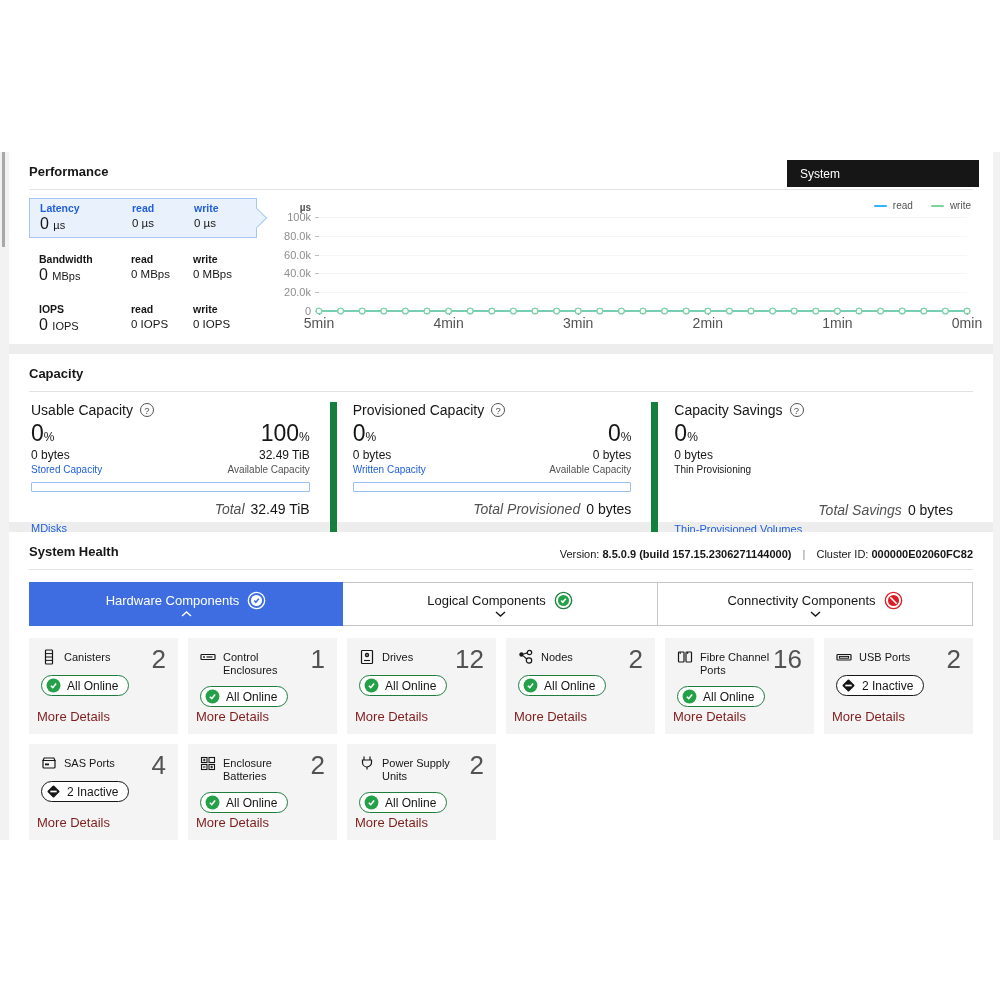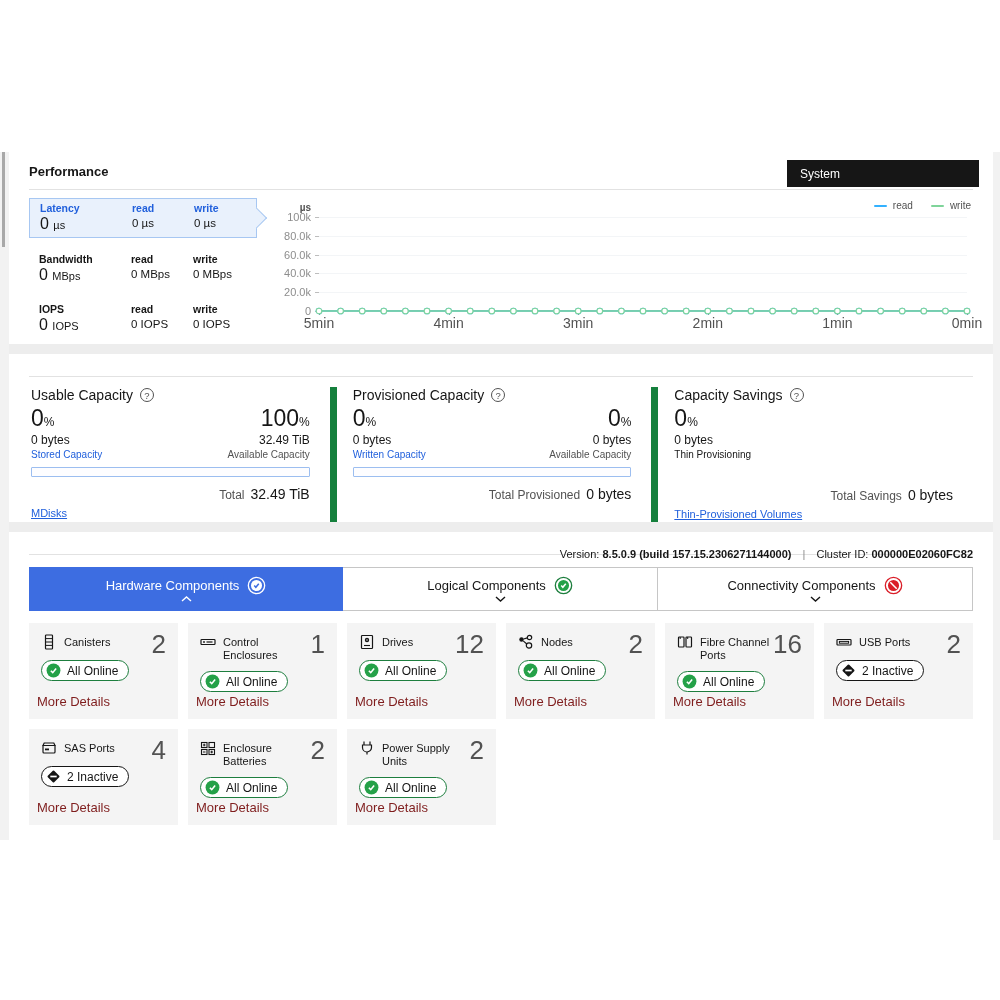--- a/index.html
+++ b/index.html
@@ -61,21 +61,21 @@
   .help-icon { width:14px; height:14px; border:1px solid #525252; border-radius:50%; font-size:9.5px; color:#525252; display:inline-flex; align-items:center; justify-content:center; cursor:pointer; }
   .pct-row { display:flex; justify-content:space-between; align-items:baseline; margin-top:2px; }
   .pct { font-size:23px; font-weight:400; }
   .pct .unit { font-size:12px; }
   .bytes-row { display:flex; justify-content:space-between; font-size:12px; margin-top:1px; }
   .caption-row { display:flex; justify-content:space-between; font-size:10px; margin-top:2px; }
   .cap-link { color:#2160dc; cursor:pointer; }
   .cap-caption { color:#525252; }
   .cap-bar { height:10px; border:1px solid #9cbef0; background:#fdfdff; margin-top:7px; border-radius:1px; }
   .total-row { display:flex; justify-content:flex-end; align-items:baseline; gap:6px; margin-top:9px; }
-  .total-lbl { font-size:12px; color:#525252; }
+  .total-lbl { font-size:14px; color:#525252;font-style:italic; }
   .total-val { font-size:14px; color:#161616; }
   .bottom-link { font-size:11px; color:#2160dc; text-decoration:underline; cursor:pointer; margin-top:5px; display:inline-block; }
 
   
   .sys-meta { position:absolute; right:20px; top:16px; font-size:11px; color:#161616; }
   .sys-meta b { font-weight:bold; }
   .sys-meta .sep { color:#8d8d8d; margin:0 8px; }
   .tabs { display:flex; margin-top:12px; border:1px solid #c6c6c6; height:44px; }
   .tab { flex:1; display:flex; flex-direction:column; align-items:center; justify-content:center; gap:1px; cursor:pointer; background:#fff; }
   .tab + .tab { border-left:1px solid #c6c6c6; }
@@ -284,20 +284,21 @@
               <circle cx="604.8" cy="94" r="2.8" fill="#fff" stroke="#7fd49a" stroke-width="1.1"></circle>
               <circle cx="626.4" cy="94" r="2.8" fill="#fff" stroke="#7fd49a" stroke-width="1.1"></circle>
               <circle cx="648" cy="94" r="2.8" fill="#fff" stroke="#7fd49a" stroke-width="1.1"></circle>
             </svg>
           </div>
       </div>
     </div>
   </div>
 
   <div class="card card-cap">
+    <div class="section-title">Capacity</div>
     <div class="divider"></div>
 
     <div class="cap-cols">
 
       <div class="cap-col">
         <div class="cap-title-row">
           <span>Usable Capacity</span>
           <span class="help-icon">?</span>
         </div>
         <div class="pct-row">
@@ -361,20 +362,21 @@
         <div class="total-row" style="margin-top:27px;">
           <span class="total-lbl">Total Savings</span>
           <span class="total-val">0 bytes</span>
         </div>
         <span class="bottom-link">Thin-Provisioned Volumes</span>
       </div>
     </div>
   </div>
 
   <div class="card card-sys">
+    <div class="section-title">System Health</div>
     <div class="sys-meta">
       <span>Version:</span>
       <b>8.5.0.9 (build 157.15.2306271144000)</b>
       <span class="sep">|</span>
       <span>Cluster ID:</span>
       <b>000000E02060FC82</b>
     </div>
     <div class="divider"></div>
 
     <div class="tabs">

